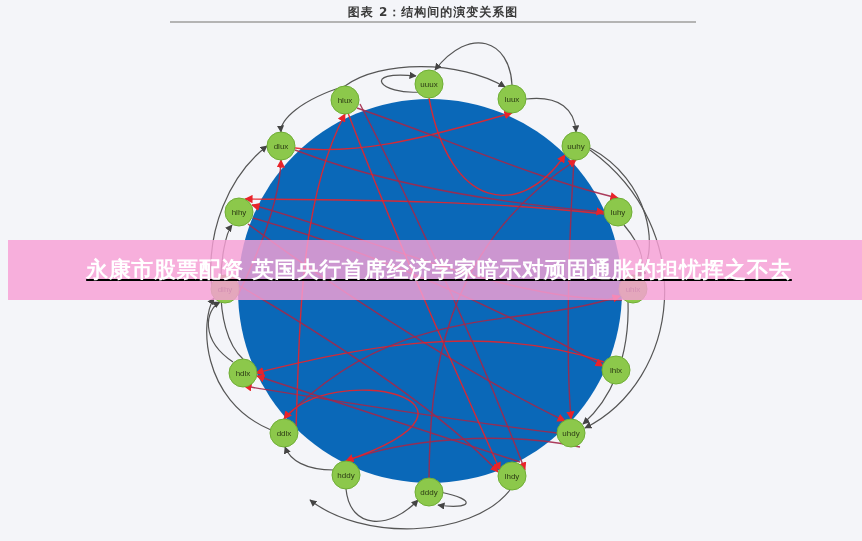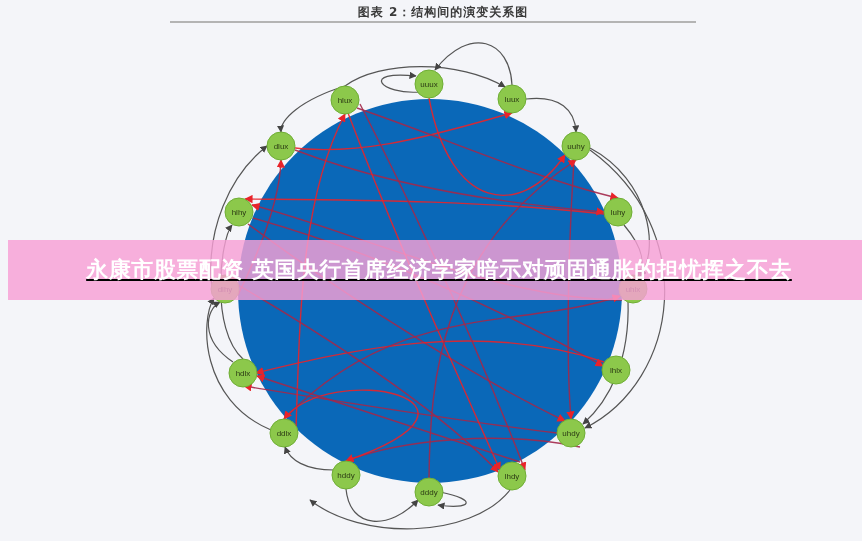--- a/index.html
+++ b/index.html
@@ -3,21 +3,21 @@
 <meta charset="utf-8">
 <style>
   html, body { margin: 0; padding: 0; }
   body {
     width: 862px; height: 541px; overflow: hidden;
     background: #f4f5f9;
     font-family: "DejaVu Sans", sans-serif;
     position: relative;
   }
   .title {
-    position: absolute; left: 180px; top: 4px; width: 526px;
+    position: absolute; left: 170px; top: 4px; width: 526px;
     text-align: center; font-size: 12px; font-weight: bold; color: #3a3a3a;
     letter-spacing: 1px;
   }
   .title-rule {
     position: absolute; left: 170px; top: 21px; width: 526px; height: 2px;
     background: #b4b4b4;
   }
   svg.diagram { position: absolute; left: 0; top: 0; }
   .node-label {
     font-family: "Liberation Sans", sans-serif; font-size: 8px; fill: #2b3a14;

